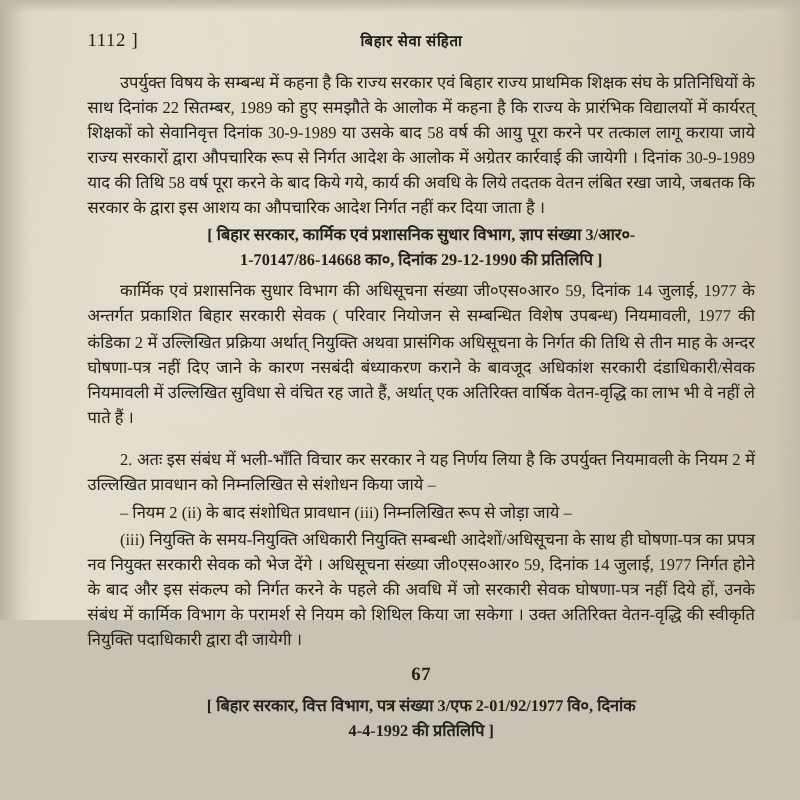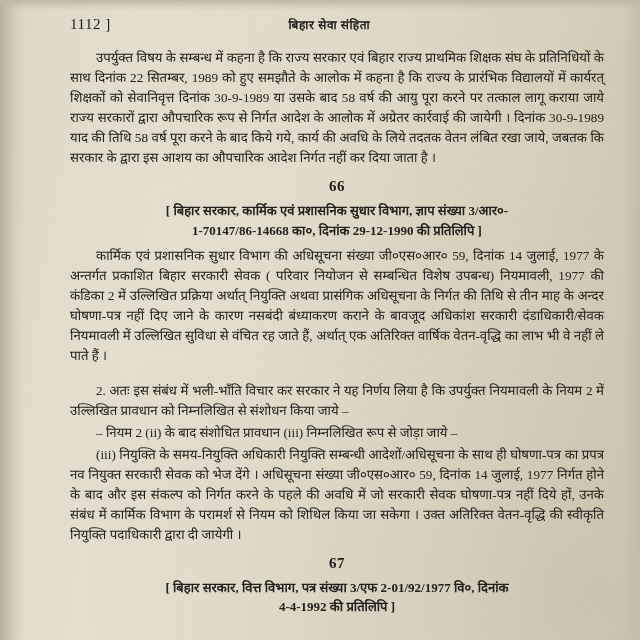--- a/index.html
+++ b/index.html
@@ -9,24 +9,24 @@
   body {
     width: 640px;
     height: 640px;
     background: #c9c3b4;
     font-family: "Liberation Serif", serif;
     overflow: hidden;
   }
   .page {
     position: relative;
     width: 640px;
-    height: 640px;
+    height: 496px;
     background: linear-gradient(100deg, #ded8c8 0%, #e3ddcd 18%, #e6e0d0 45%, #e2dccb 75%, #d8d1bf 100%);
     box-sizing: border-box;
-    padding: 16px 36px 6px 70px;
+    padding: 24px 36px 6px 70px;
     color: #23211c;
   }
   
   .page:before {
     content: "";
     position: absolute;
     inset: 0;
     pointer-events: none;
     background:
       radial-gradient(ellipse at 12% 8%, rgba(255,255,255,0.30), rgba(255,255,255,0) 55%),
@@ -120,21 +120,20 @@
 
   <div class="header">
     <div class="folio">1112  ]</div>
     <div class="header-title">बिहार सेवा संहिता</div>
   </div>
 
   <div class="body">
 
     <p class="indent">उपर्युक्त विषय के सम्बन्ध में कहना है कि राज्य सरकार एवं बिहार राज्य प्राथमिक शिक्षक संघ के प्रतिनिधियों के साथ दिनांक 22 सितम्बर, 1989 को हुए समझौते के आलोक में कहना है कि राज्य के प्रारंभिक विद्यालयों में कार्यरत् शिक्षकों को सेवानिवृत्त दिनांक 30-9-1989 या उसके बाद 58 वर्ष की आयु पूरा करने पर तत्काल लागू कराया जाये राज्य सरकारों द्वारा औपचारिक रूप से निर्गत आदेश के आलोक में अग्रेतर कार्रवाई की जायेगी । दिनांक 30-9-1989 याद की तिथि 58 वर्ष पूरा करने के बाद किये गये, कार्य की अवधि के लिये तदतक वेतन लंबित रखा जाये, जबतक कि सरकार के द्वारा इस आशय का औपचारिक आदेश निर्गत नहीं कर दिया जाता है ।</p>
 
-    <div class="secnum">66</div>
 
     <div class="bracket-note">
       <span class="ln">[ बिहार सरकार, कार्मिक एवं प्रशासनिक सुधार विभाग, ज्ञाप संख्या 3/आर०-</span>
       <span class="ln">1-70147/86-14668 का०, दिनांक 29-12-1990 की प्रतिलिपि ]</span>
     </div>
 
     <p class="indent">कार्मिक एवं प्रशासनिक सुधार विभाग की अधिसूचना संख्या जी०एस०आर० 59, दिनांक 14 जुलाई, 1977 के अन्तर्गत प्रकाशित बिहार सरकारी सेवक ( परिवार नियोजन से सम्बन्धित विशेष उपबन्ध) नियमावली, 1977 की कंडिका 2 में उल्लिखित प्रक्रिया अर्थात् नियुक्ति अथवा प्रासंगिक अधिसूचना के निर्गत की तिथि से तीन माह के अन्दर घोषणा-पत्र नहीं दिए जाने के कारण नसबंदी बंध्याकरण कराने के बावजूद अधिकांश सरकारी दंडाधिकारी/सेवक नियमावली में उल्लिखित सुविधा से वंचित रह जाते हैं, अर्थात् एक अतिरिक्त वार्षिक वेतन-वृद्धि का लाभ भी वे नहीं ले पाते हैं ।</p>
 
     <p class="indent para-gap">2. अतः इस संबंध में भली-भाँति विचार कर सरकार ने यह निर्णय लिया है कि उपर्युक्त नियमावली के नियम 2 में उल्लिखित प्रावधान को निम्नलिखित से संशोधन किया जाये –</p>
 

